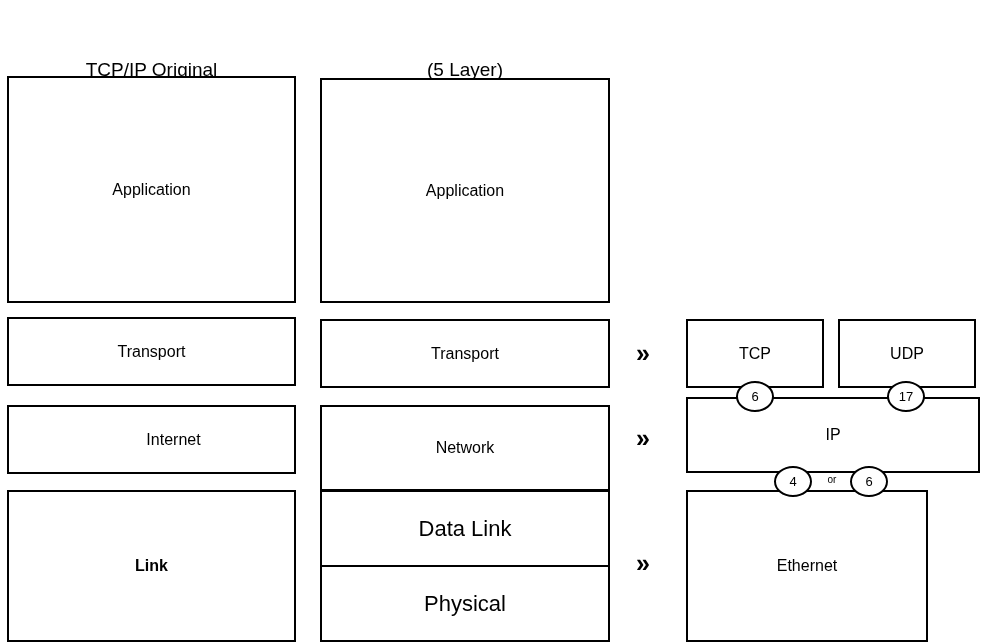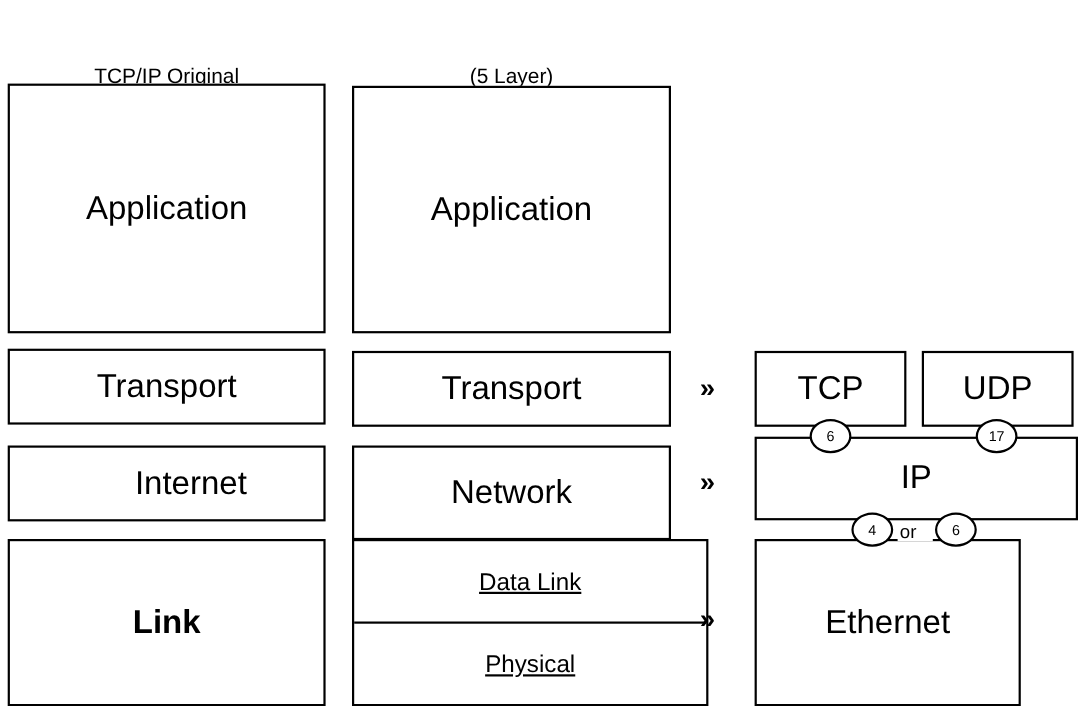--- a/index.html
+++ b/index.html
@@ -27,21 +27,21 @@
     white-space: pre;
   }
   .layer-box {
     position: absolute;
     box-sizing: border-box;
     border: 2px solid #000000;
     background: #ffffff;
     display: flex;
     align-items: center;
     justify-content: center;
-    font-size: 30px;
+    font-size: 16px;
     color: #000000;
   }
   .layer-box.tall-app {
     align-items: center;
   }
   .split-box {
     position: absolute;
     box-sizing: border-box;
     border: 2px solid #000000;
     background: #ffffff;
@@ -76,26 +76,26 @@
     background: #ffffff;
     display: flex;
     align-items: center;
     justify-content: center;
     font-size: 13px;
     color: #000000;
     z-index: 5;
   }
   .badge-or {
     position: absolute;
-    font-size: 17px;
+    font-size: 10px;
     color: #000000;
     background: #ffffff;
     padding: 0 2px;
     z-index: 5;
-    text-align: left;
+    text-align: center;
     line-height: 1;
   }
 </style>
 </head>
 <body>
 
 <div id="canvas">
 
   <div class="col-header" style="left:7px; top:5px; width:289px;">
     <div>TCP/IP Original</div>
@@ -127,21 +127,21 @@
   </div>
 
   <div class="layer-box" style="left:320px; top:319px; width:290px; height:69px;">
     <span>Transport</span>
   </div>
 
   <div class="layer-box" style="left:320px; top:405px; width:290px; height:86px;">
     <span>Network</span>
   </div>
 
-  <div class="split-box" style="left:320px; top:490px; width:324px; height:152px;text-decoration:underline;">
+  <div class="split-box" style="left:320px; top:490px; width:290px; height:152px;">
     <div class="split-half">
       <span>Data Link</span>
     </div>
     <div class="split-divider"></div>
     <div class="split-half">
       <span>Physical</span>
     </div>
   </div>
 
   <div class="chevron" style="left:630px; top:341px; width:26px;">»</div>

